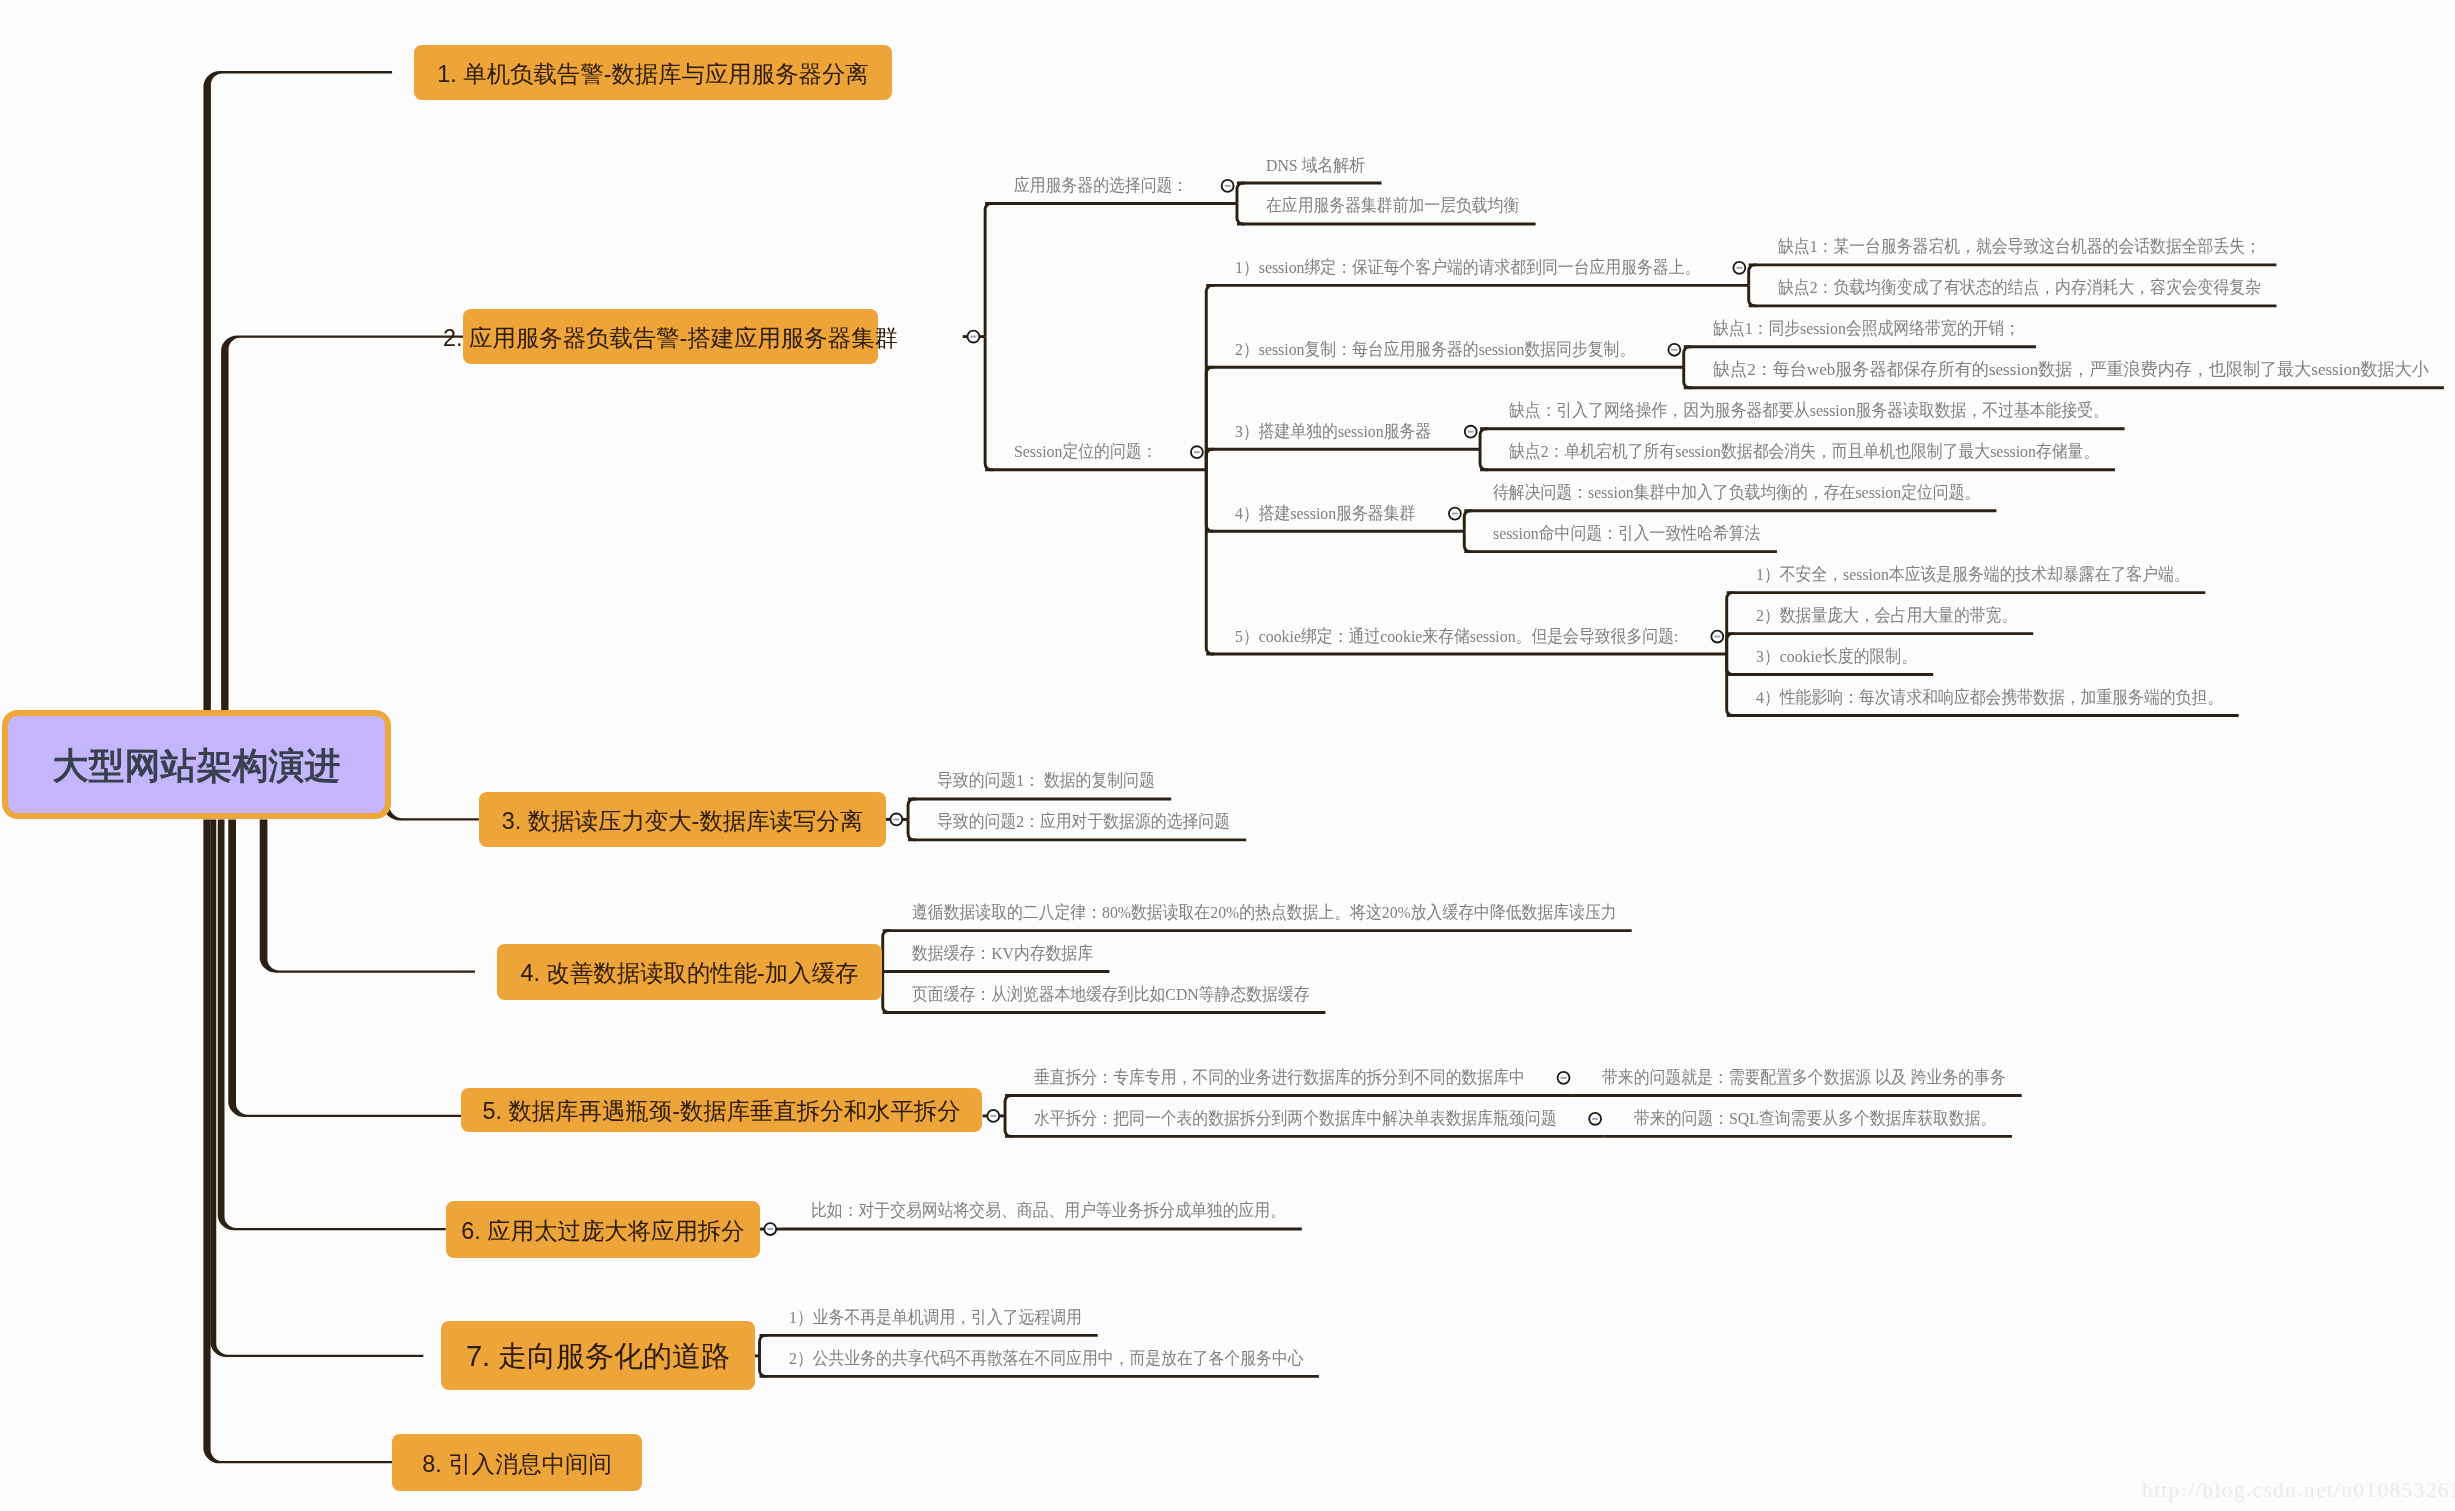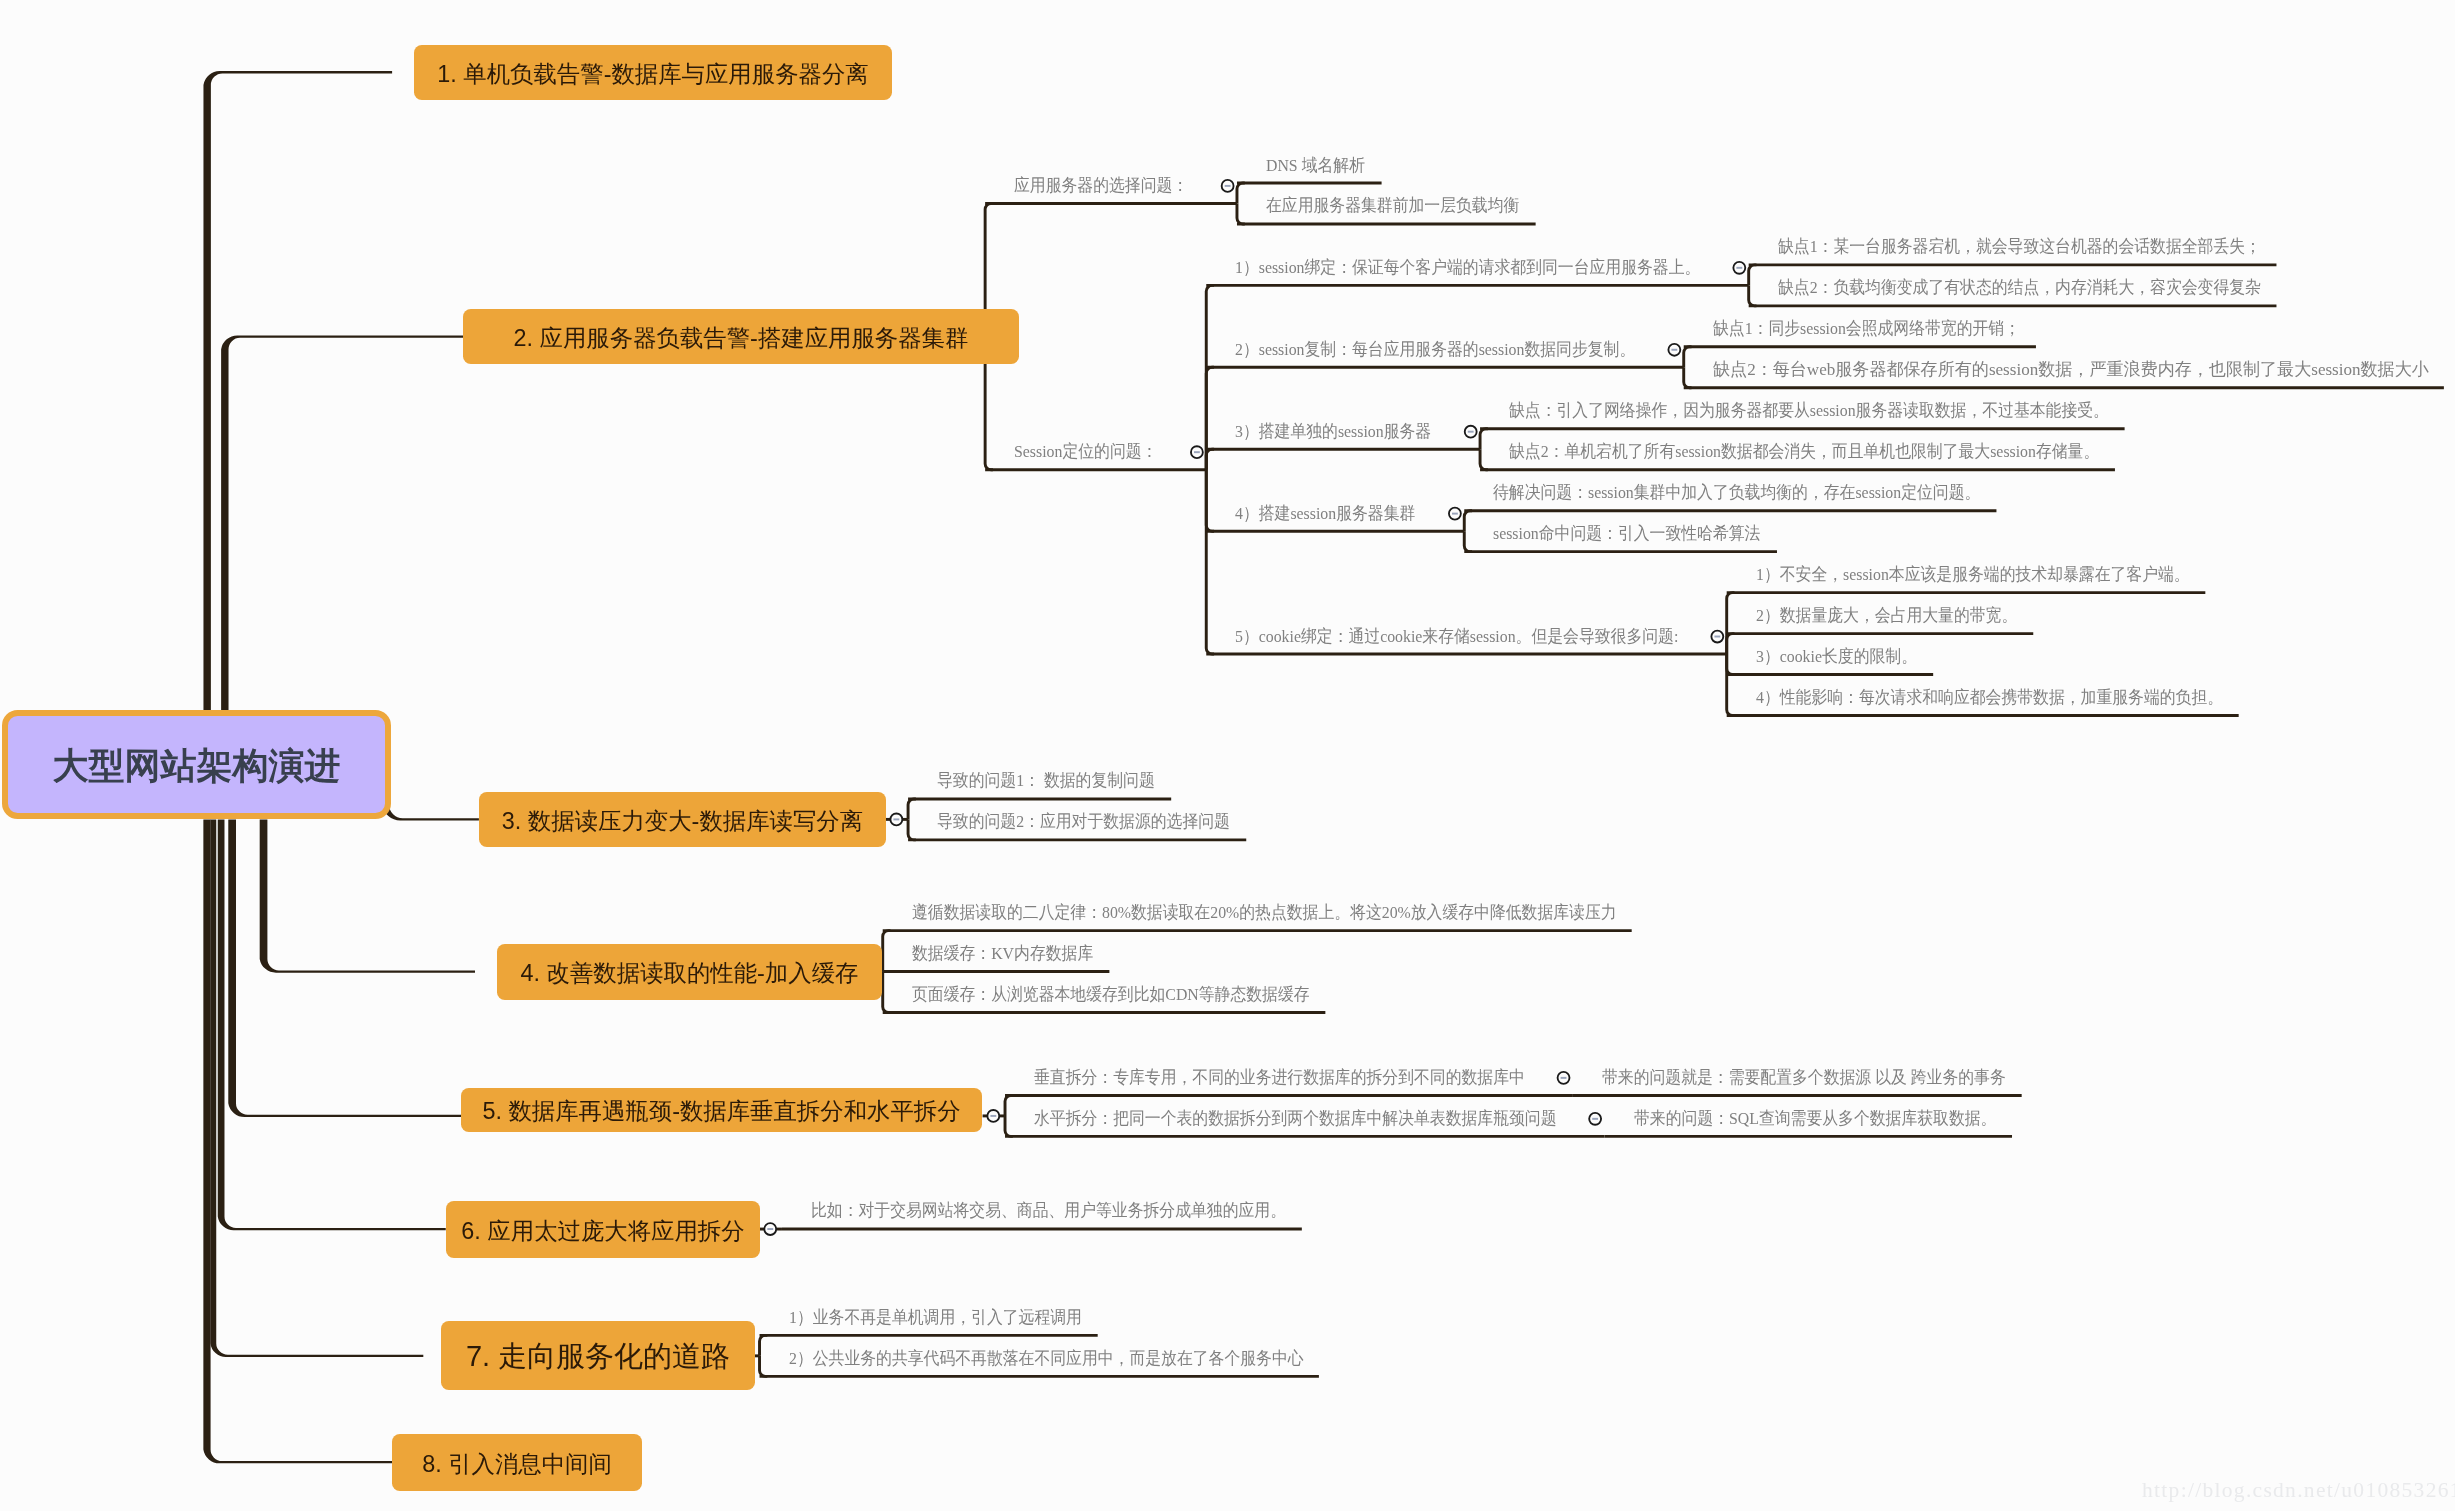--- a/index.html
+++ b/index.html
@@ -161,21 +161,21 @@
       <line x1="778.7" y1="1411" x2="1352.2" y2="1411" stroke="#2b2013" stroke-width="3"></line>
     </svg>
 
   <div class="root-node" id="root-node" style="left: 2px; top: 710px; width: 389px; height: 109px; font-size: 36px;">
     <span>大型网站架构演进</span>
   </div>
 
   <div class="main-node" style="left: 392px; top: 45px; width: 478px; height: 55px; font-size: 23.4px; margin-left: 22px;">
       <span>1. 单机负载告警-数据库与应用服务器分离</span>
     </div>
-  <div class="main-node" style="left: 463px; top: 309px; width: 556px; height: 55px; font-size: 23.4px;">
+  <div class="main-node" style="left: 463px; top: 309px; width: 415px; height: 55px; font-size: 23.4px;">
       <span>2. 应用服务器负载告警-搭建应用服务器集群</span>
     </div>
   <div class="main-node" style="left: 479px; top: 792px; width: 407px; height: 55px; font-size: 23.4px;">
       <span>3. 数据读压力变大-数据库读写分离</span>
     </div>
   <div class="main-node" style="left: 475px; top: 944px; width: 385px; height: 56px; font-size: 23.4px; margin-left: 22px;">
       <span>4. 改善数据读取的性能-加入缓存</span>
     </div>
   <div class="main-node" style="left: 461px; top: 1088px; width: 521px; height: 44px; font-size: 23.4px;">
       <span>5. 数据库再遇瓶颈-数据库垂直拆分和水平拆分</span>

